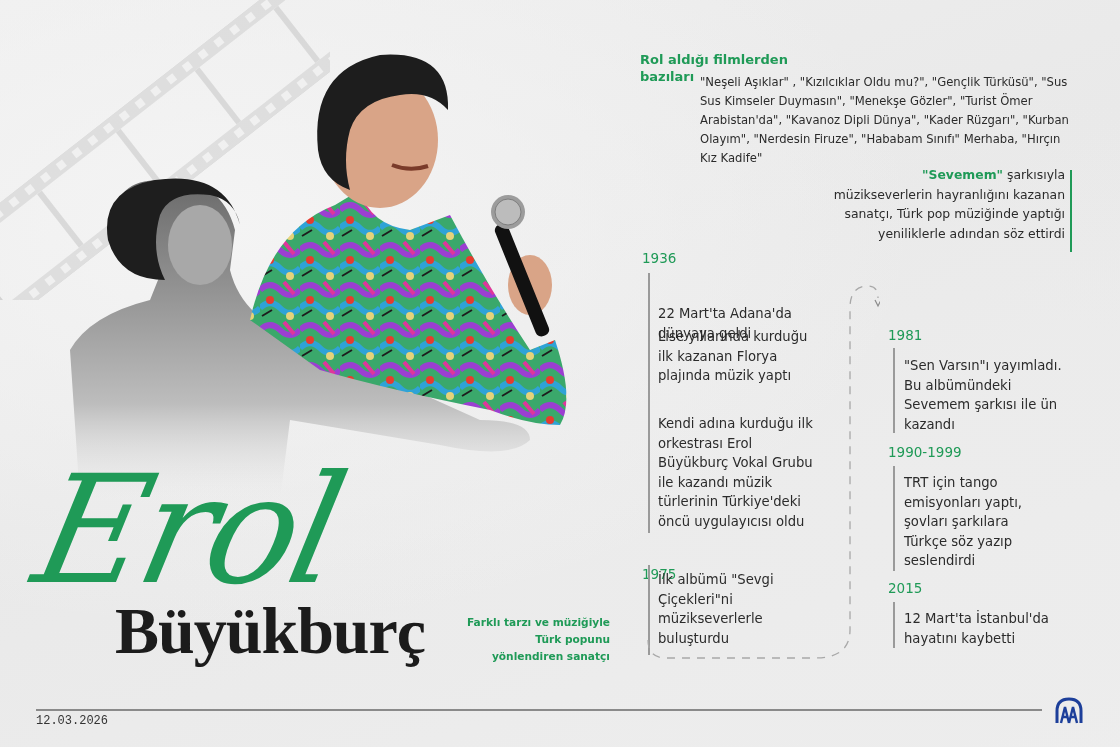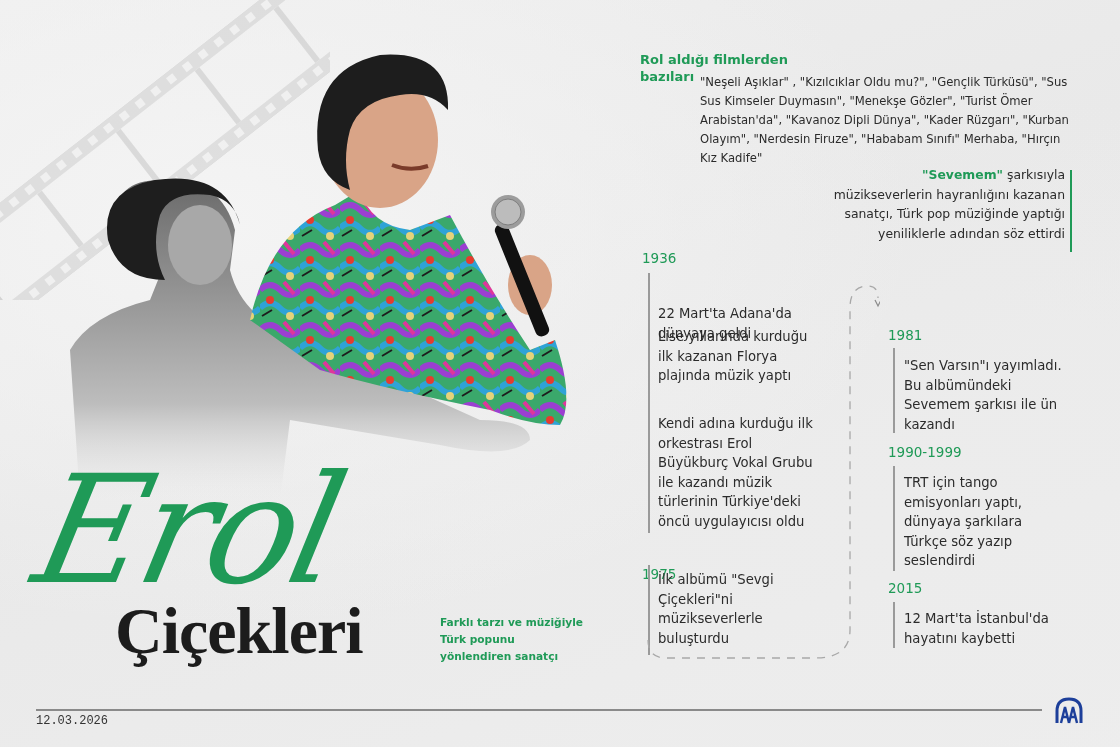--- a/index.html
+++ b/index.html
@@ -34,21 +34,21 @@
       font-family: "Liberation Serif", serif; font-weight: bold;
       font-size: 66px; color: #1c1c1c; letter-spacing: -1px; line-height: 1;
     }
 
     .intro {
       position: absolute; left: 372px; top: 511px; width: 260px;
       font-size: 11.6px; line-height: 18px; color: #2b2b2b;
     }
     .tagline {
       position: absolute; left: 440px; top: 614px; width: 170px;
-      font-size: 10.6px; line-height: 17px;
+      text-align: right; font-size: 10.6px; line-height: 17px;
       font-weight: bold; color: #1f9a57;
     }
 
     
     .films-title {
       position: absolute; left: 640px; top: 51px;
       font-size: 13px; font-weight: bold; color: #1f9a57; line-height: 17px;
     }
     .films-list {
       position: absolute; left: 700px; top: 73px; width: 370px;
@@ -170,21 +170,21 @@
   <path d="M258 110 Q250 30 320 15 Q390 10 388 70 Q370 50 340 55 Q300 60 290 90 Q282 120 290 150 Q262 140 258 110 Z" fill="#1d1d1d"></path>
   <path d="M332 125 Q350 132 368 126" stroke="#7a3b2a" stroke-width="4" fill="none"></path>
 
   <ellipse cx="470" cy="245" rx="22" ry="30" fill="#d9a487"></ellipse>
   <rect x="455" y="180" width="14" height="120" rx="6" fill="#111" transform="rotate(-22 462 240)"></rect>
   <circle cx="448" cy="172" r="17" fill="#9c9c9c"></circle>
   <circle cx="448" cy="172" r="13" fill="#bcbcbc" stroke="#7d7d7d" stroke-width="1"></circle>
 </svg>
 
 <div class="first-name">Erol</div>
-<div class="last-name">Çiçekleri</div>
+<div class="last-name">Büyükburç</div>
 
 <div class="intro">
 </div>
 
 <div class="tagline">
   <div>Farklı tarzı ve müziğiyle</div>
   <div>Türk popunu</div>
   <div>yönlendiren sanatçı</div>
 </div>
 
@@ -214,21 +214,21 @@
   <path d="M8 360 Q8 378 26 378 L175 378 Q210 378 210 350 L210 28 Q210 6 228 6 Q238 6 238 18" fill="none" stroke="#a8a8a8" stroke-width="1.3" stroke-dasharray="8 7"></path>
   <path d="M235 20 L238 26 L241 20" fill="none" stroke="#8a8a8a" stroke-width="1.2"></path>
 </svg>
 
 <div class="year" style="left:888px; top:327px;">1981</div>
 <div class="tl-bar" style="left:893px; top:348px; height:85px;"></div>
 <div class="event" style="left:904px; top:356px; width:170px;">"Sen Varsın"ı yayımladı. Bu albümündeki Sevemem şarkısı ile ün kazandı</div>
 
 <div class="year" style="left:888px; top:444px;">1990-1999</div>
 <div class="tl-bar" style="left:893px; top:466px; height:105px;"></div>
-<div class="event" style="left:904px; top:473px; width:150px;">TRT için tango emisyonları yaptı, dünyaya şarkılara Türkçe söz yazıp seslendirdi</div>
+<div class="event" style="left:904px; top:473px; width:150px;">TRT için tango emisyonları yaptı, şovları şarkılara Türkçe söz yazıp seslendirdi</div>
 
 <div class="year" style="left:888px; top:580px;">2015</div>
 <div class="tl-bar" style="left:893px; top:602px; height:46px;"></div>
 <div class="event" style="left:904px; top:609px; width:170px;">12 Mart'ta İstanbul'da hayatını kaybetti</div>
 
 <div class="footer-line"></div>
 <div class="date">12.03.2026</div>
 <svg class="logo" viewBox="0 0 32 32">
   <path d="M4 28 L4 16 Q4 4 16 4 Q28 4 28 16 L28 28" fill="none" stroke="#1d3f9a" stroke-width="3"></path>
   <path d="M8 28 L12 12 L16 28 M9.5 22 L14.5 22" fill="none" stroke="#1d3f9a" stroke-width="2.4"></path>

